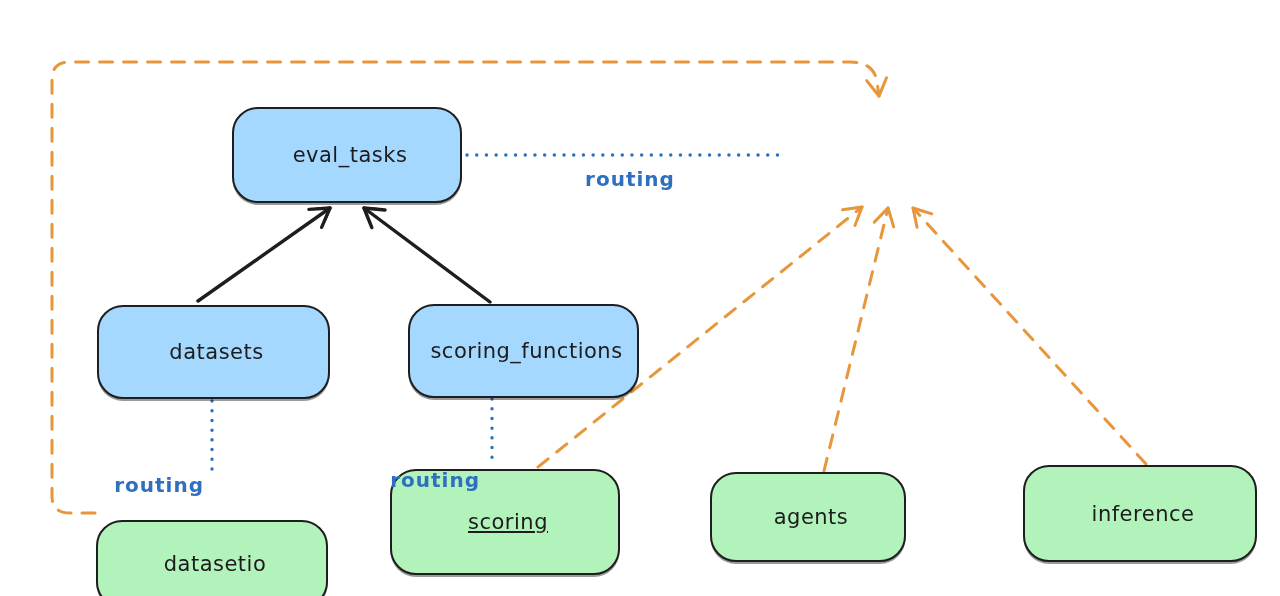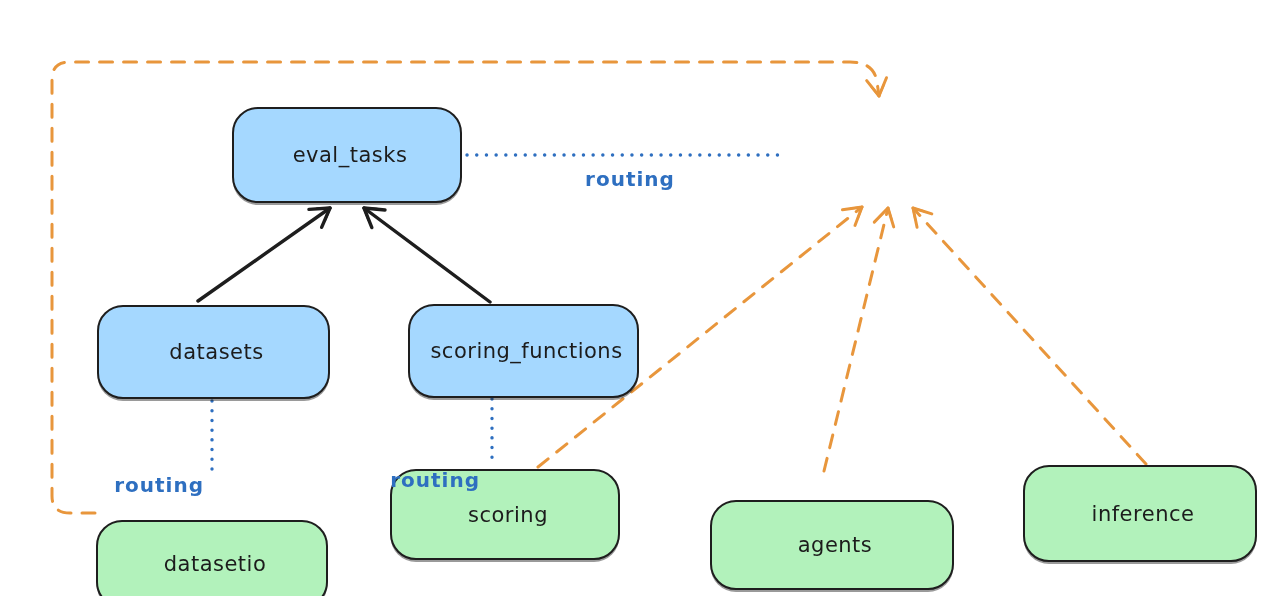--- a/index.html
+++ b/index.html
@@ -88,25 +88,25 @@
 
   <div class="node blue" style="left:380px; top:304px; width:231px; height:94px;margin-left:28px;">
     <span>scoring_functions</span>
   </div>
 
 
   <div class="node green" style="left:96px; top:477px; width:232px; height:88px;margin-top:43px;">
     <span>datasetio</span>
   </div>
 
-  <div class="node green" style="left:390px; top:469px; width:230px; height:91px;">
+  <div class="node green" style="left:390px; top:469px; width:230px; height:106px;text-decoration:underline;">
     <span>scoring</span>
   </div>
 
-  <div class="node green" style="left:710px; top:500px; width:244px; height:90px;">
+  <div class="node green" style="left:710px; top:472px; width:196px; height:90px;">
     <span>agents</span>
   </div>
 
   <div class="node green" style="left:1023px; top:465px; width:234px; height:97px;">
     <span>inference</span>
   </div>
 
   <div class="edge-label" style="left:570px; top:119px; width:120px;">routing</div>
 
   <div class="edge-label" style="left:108px; top:425px; width:96px; text-align:right;">routing</div>

